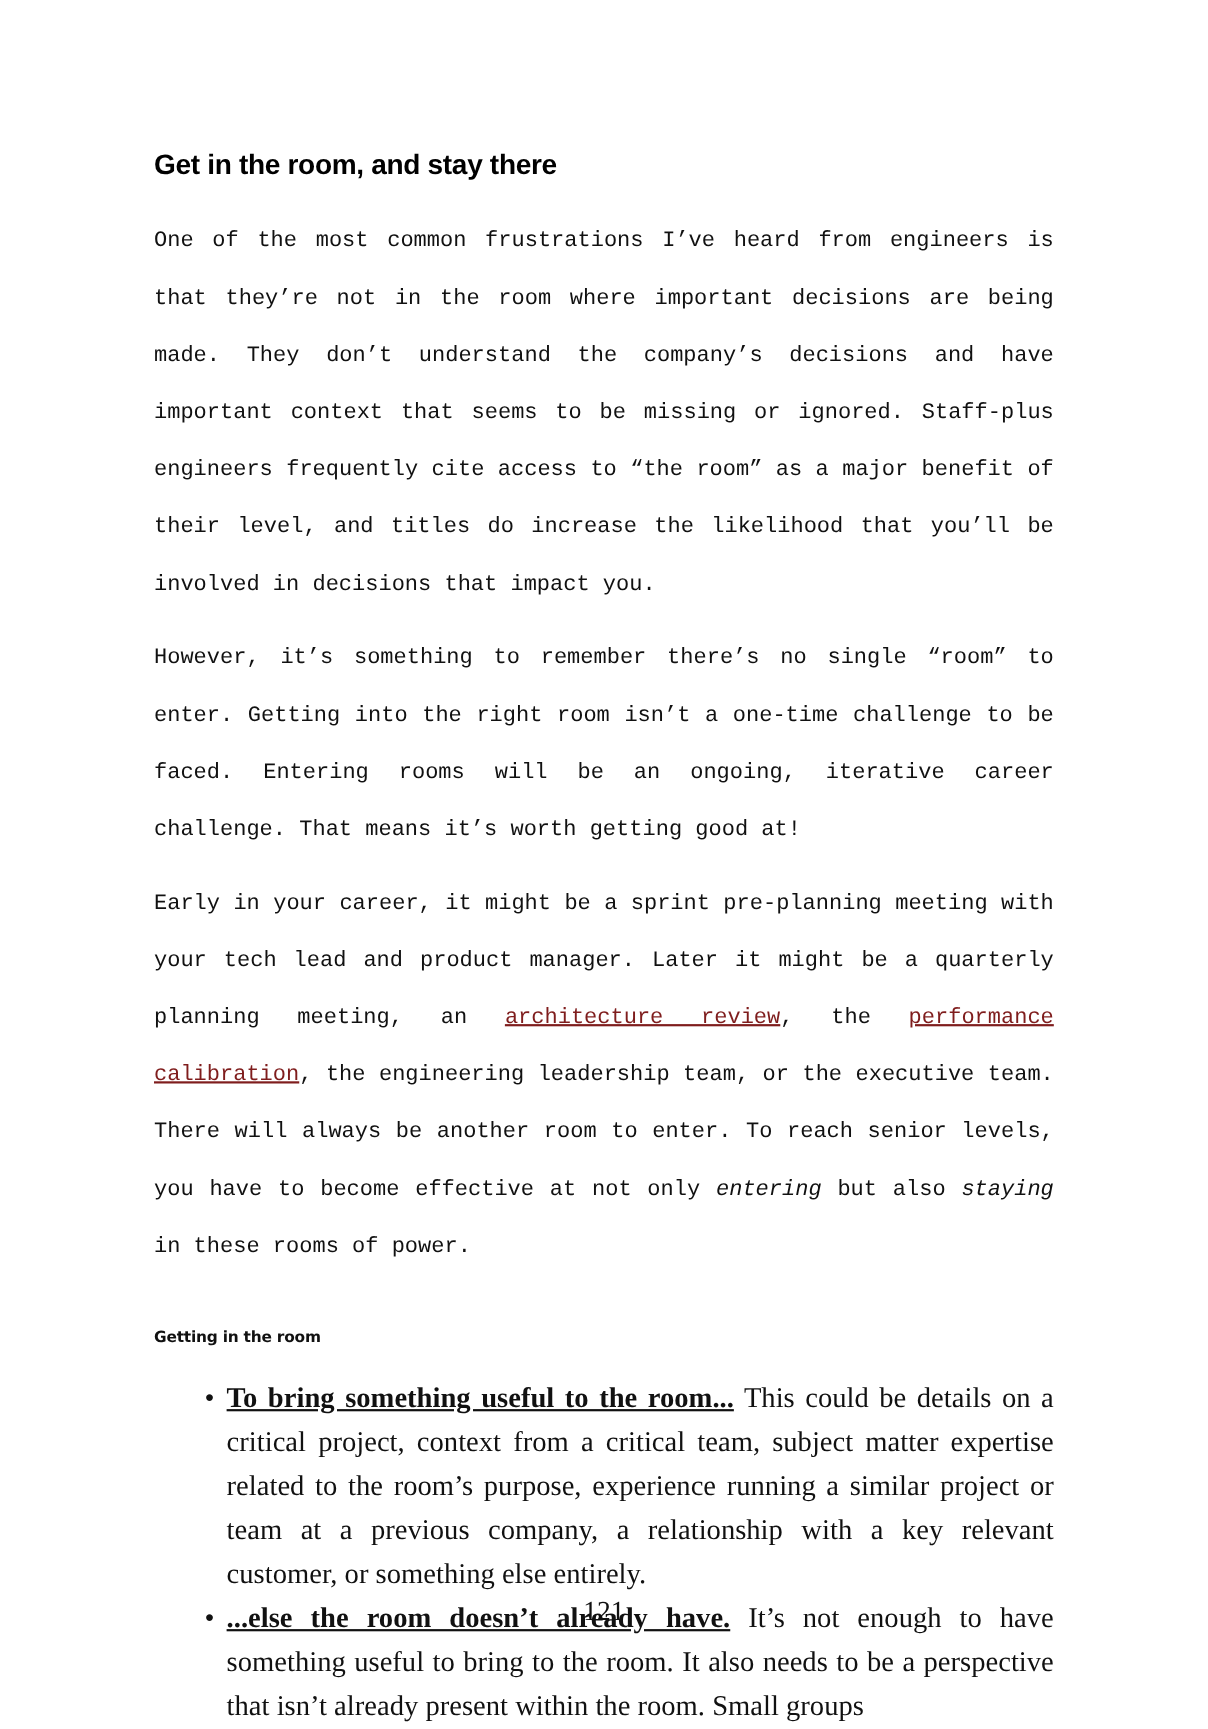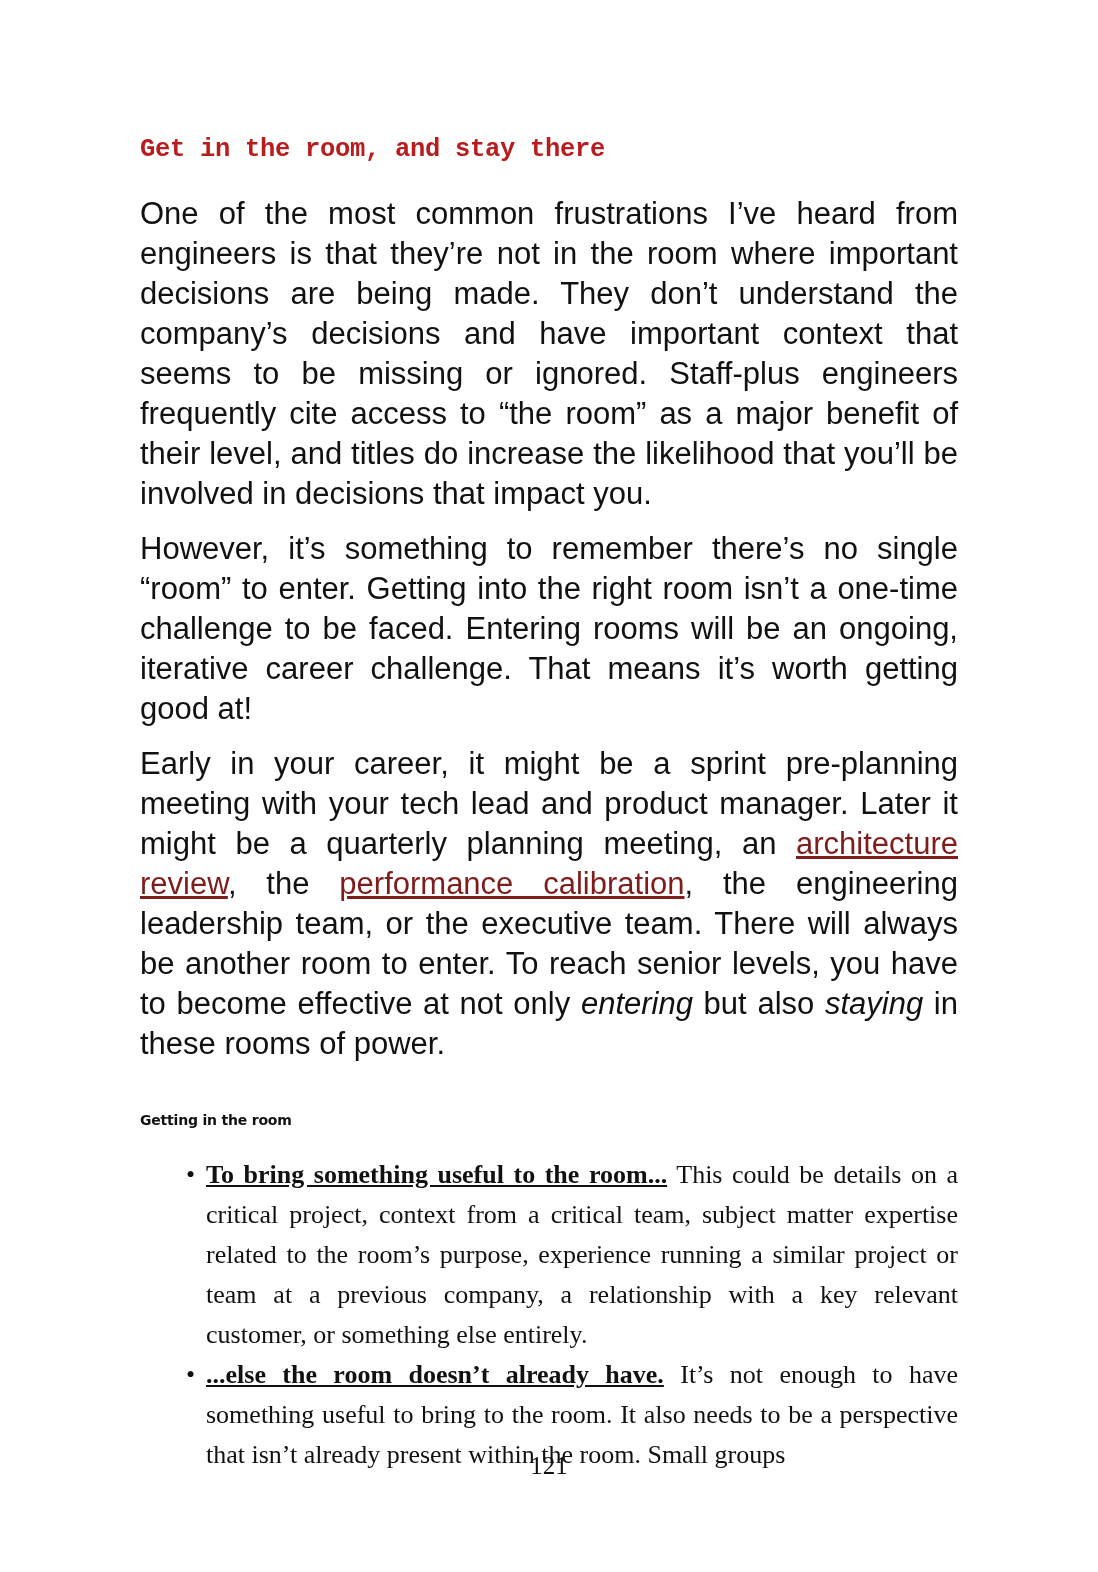--- a/index.html
+++ b/index.html
@@ -15,41 +15,41 @@
     margin: 0 auto;
     overflow: hidden;
   }
   .content {
     position: absolute;
     left: 140px;
     top: 136px;
     width: 818px;
   }
   .section-heading {
-    font-family: Liberation Mono, monospace;
+    font-family: Liberation Sans, sans-serif;
     font-weight: bold;
     font-size: 25.5px;
     letter-spacing: -0.3px;
-    color: #b91c1c;
+    color: #000000;
     line-height: 1.1;
     margin: 0 0 30px 0;
   }
   .sub-heading {
     font-family: "DejaVu Sans", sans-serif;
     font-weight: bold;
     font-size: 14px;
     letter-spacing: -0.2px;
     color: #111111;
     line-height: 1.2;
     margin: 0 0 26px 0;
   }
   p.body {
-    font-family: Liberation Sans, sans-serif;
-    font-size: 31px;
-    line-height: 40px;
+    font-family: Liberation Mono, monospace;
+    font-size: 20px;
+    line-height: 52px;
     color: #111111;
     text-align: justify;
     text-justify: inter-word;
     hyphens: auto;
     margin: 0 0 15px 0;
   }
   p.body:last-child { margin-bottom: 0; }
   .link {
     color: #7f1d1d;
   }

